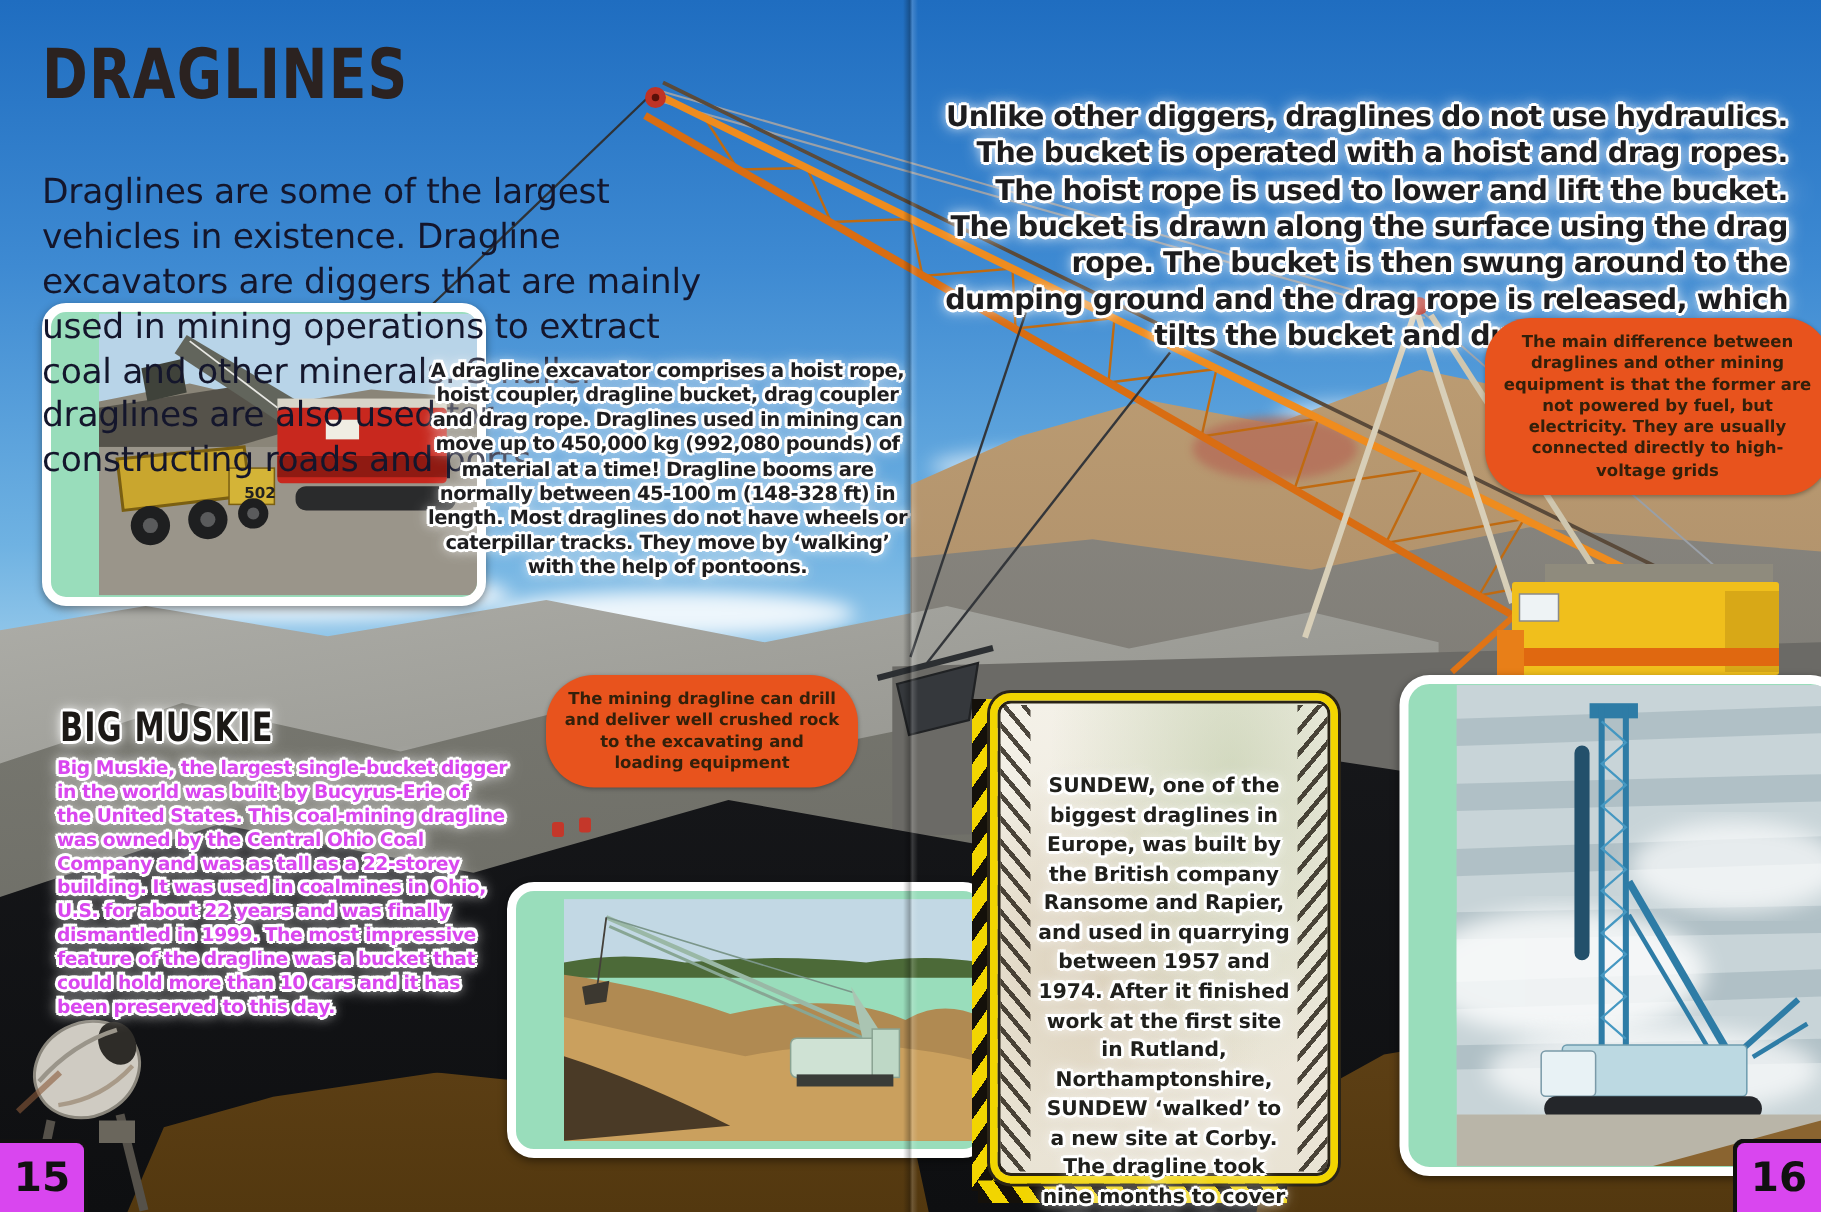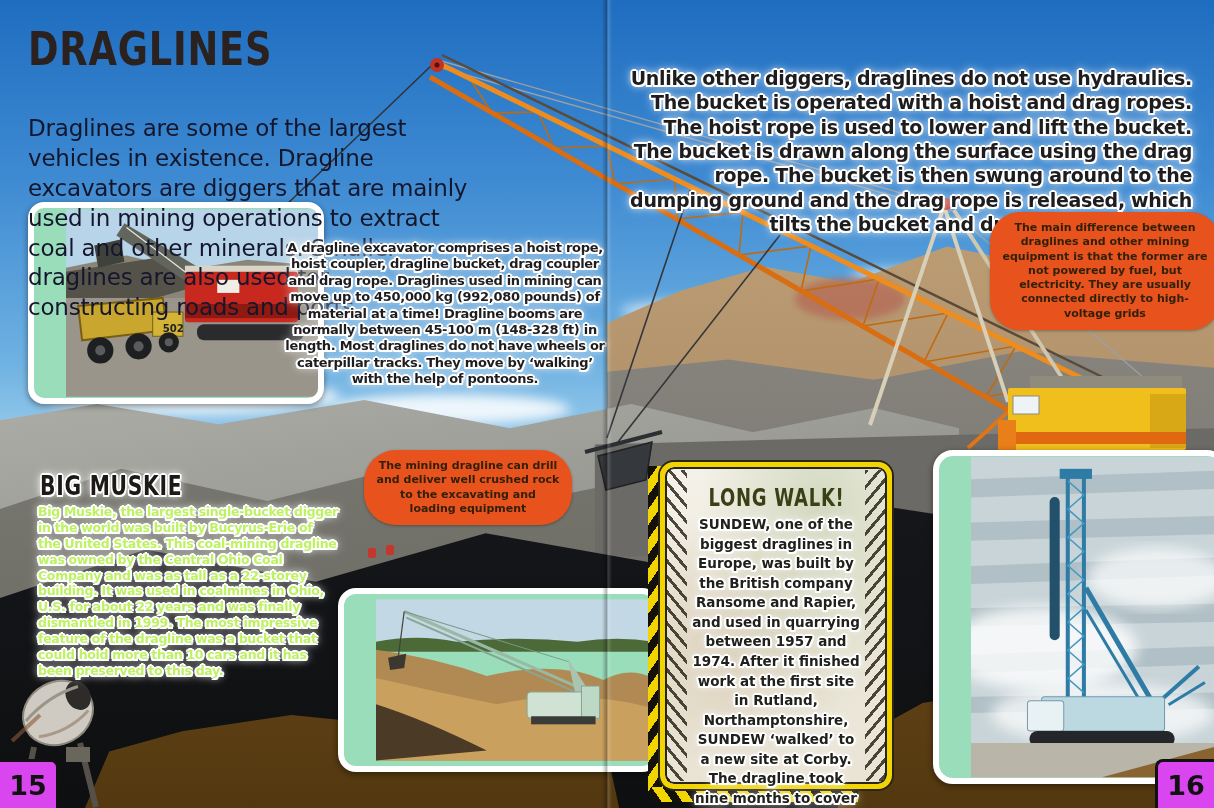--- a/index.html
+++ b/index.html
@@ -56,21 +56,21 @@
   .parts-head{display:inline-block;font-size:27px;transform:scaleX(.68);transform-origin:center;}
   .parts-body{left:284px;top:240px;width:322px;font-size:13px;font-weight:bold;
     letter-spacing:-.3px;line-height:1.26;text-align:center;color:#1d1d1f;}
   .op-head-wrap{left:630px;top:32px;width:330px;text-align:left;}
   .op-head{display:inline-block;font-size:28px;transform:scaleX(.65);transform-origin:left center;}
   .op-body{left:620px;top:66px;width:572px;font-size:19px;font-weight:bold;
     letter-spacing:-.3px;line-height:1.28;text-align:right;color:#1d1d1f;}
   .mk-head-wrap{left:40px;top:470px;}
   .mk-head{display:inline-block;font-size:27px;transform:scaleX(.75);transform-origin:left center;color:#1c1916;}
   .mk-body{left:38px;top:504px;width:300px;font-size:12.5px;font-weight:bold;
-    letter-spacing:-.3px;line-height:1.27;color:#bef264;}
+    letter-spacing:-.3px;line-height:1.27;color:#d946ef;}
   .callout{background:#e8531d;border-radius:26px;padding:9px 12px;text-align:center;
     font-size:11px;font-weight:bold;line-height:1.3;color:#33200a;
     box-shadow:0 1px 3px rgba(0,0,0,.3);}
   .callout-drill{left:364px;top:450px;width:184px;border-radius:32px;}
   .callout-electric{left:990px;top:212px;width:206px;border-radius:30px;}
 
   
   .factbox{left:648px;top:462px;width:244px;height:340px;}
   .hazard{background:repeating-linear-gradient(125deg,#14100a 0 8px,#f2d500 8px 17px);}
   .hz-left{left:0;top:4px;bottom:8px;width:22px;}
@@ -274,23 +274,20 @@
   <div class="abs glow op-body">Unlike other diggers, draglines do not use hydraulics. The bucket is operated with a hoist and drag ropes. The hoist rope is used to lower and lift the bucket. The bucket is drawn along the surface using the drag rope. The bucket is then swung around to the dumping ground and the drag rope is released, which tilts the bucket and dumps the material.</div>
 
   <div class="abs callout callout-electric">The main difference between draglines and other mining equipment is that the former are not powered by fuel, but electricity. They are usually connected directly to high-voltage grids</div>
 
   <div class="abs factbox">
     <div class="abs hazard hz-left"></div>
     <div class="abs hz-bottom"></div>
     <div class="abs fact-frame">
       <div class="abs chev chev-left"></div>
       <div class="abs chev chev-right"></div>
-      <div class="abs fact-head-wrap">
-        <span class="stencil fact-head">LONG WALK!</span>
-      </div>
       <div class="abs glow fact-body">SUNDEW, one of the biggest draglines in Europe, was built by the British company Ransome and Rapier, and used in quarrying between 1957 and 1974. After it finished work at the first site in Rutland, Northamptonshire, SUNDEW ‘walked’ to a new site at Corby. The dragline took nine months to cover 21 km (13 miles)!</div>
     </div>
   </div>
 
   <div class="abs pagenum pn-left">15</div>
   <div class="abs pagenum pn-right">16</div>
 
   <div class="abs gutter"></div>
 </div>
 

